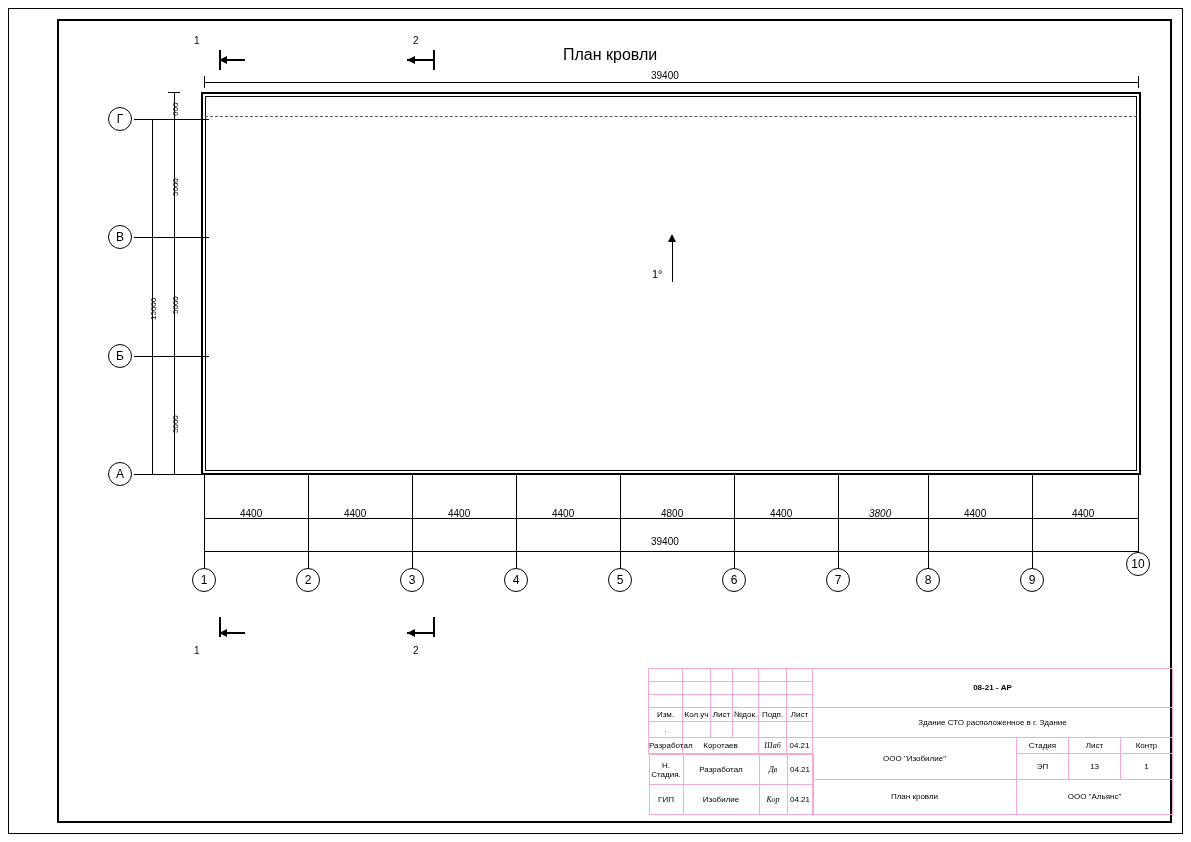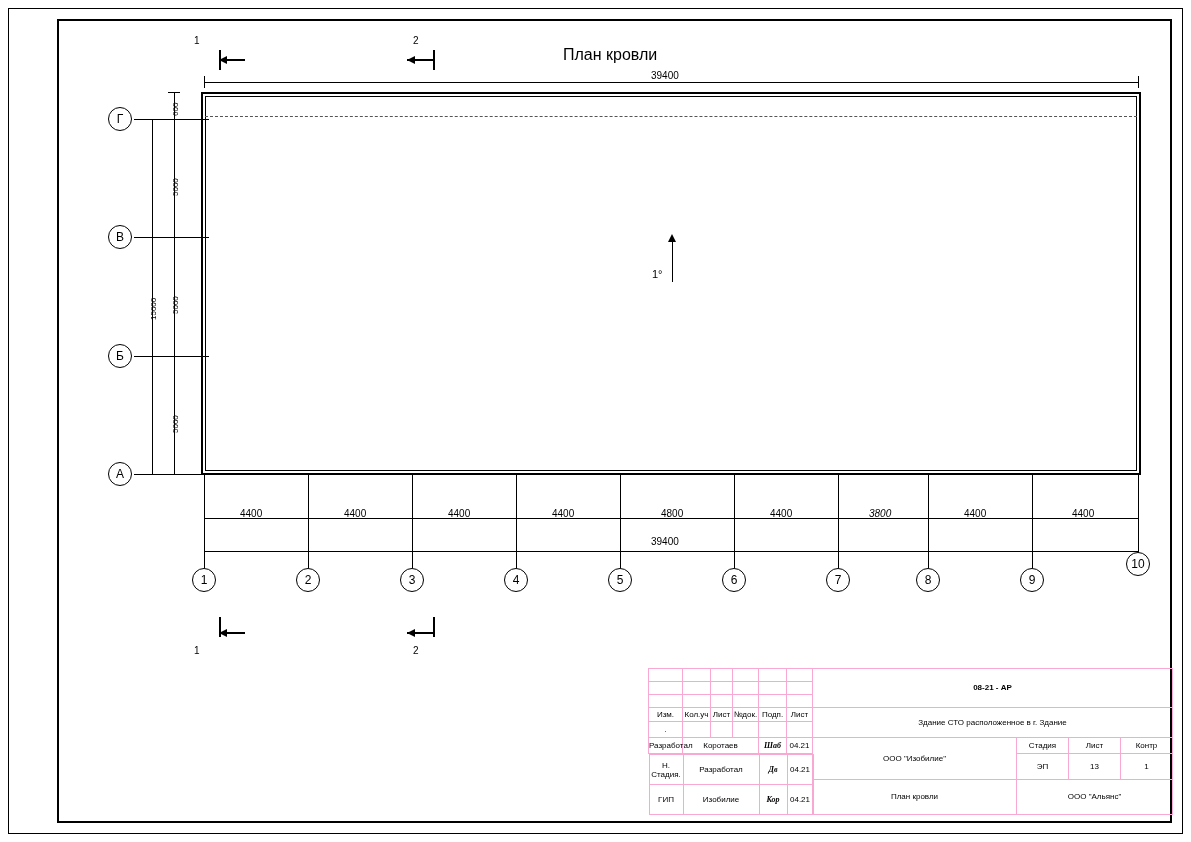--- a/index.html
+++ b/index.html
@@ -33,21 +33,21 @@
 
   .arrowup{position:absolute;width:0;height:0;border-left:4px solid transparent;border-right:4px solid transparent;border-bottom:8px solid #000;}
   .arrleft{position:absolute;width:0;height:0;border-top:4px solid transparent;border-bottom:4px solid transparent;border-right:8px solid #000;}
 
   
   #stamp{position:absolute;left:648px;top:668px;width:524px;height:147px;}
   #stamp table{border-collapse:collapse;width:100%;height:100%;table-layout:fixed;}
   #stamp td{border:1px solid #f9a8d4;font-size:8px;text-align:center;vertical-align:middle;padding:0;}
   .td-mid{font-size:11px;}
   .td-big{font-size:12px;font-weight:bold;}
-  .sig{font-family:"Liberation Serif",serif;font-style:italic;font-size:11px;font-weight:bold;}
+  .sig{font-family:"Liberation Serif",serif;font-style:italic;font-size:11px;}
 </style>
 </head>
 <body>
 
 <div id="sheet">
 
   <div class="frame-outer"></div>
   <div class="frame-inner"></div>
 
   <div class="title" style="left:563px;top:46px;">План кровли</div>

